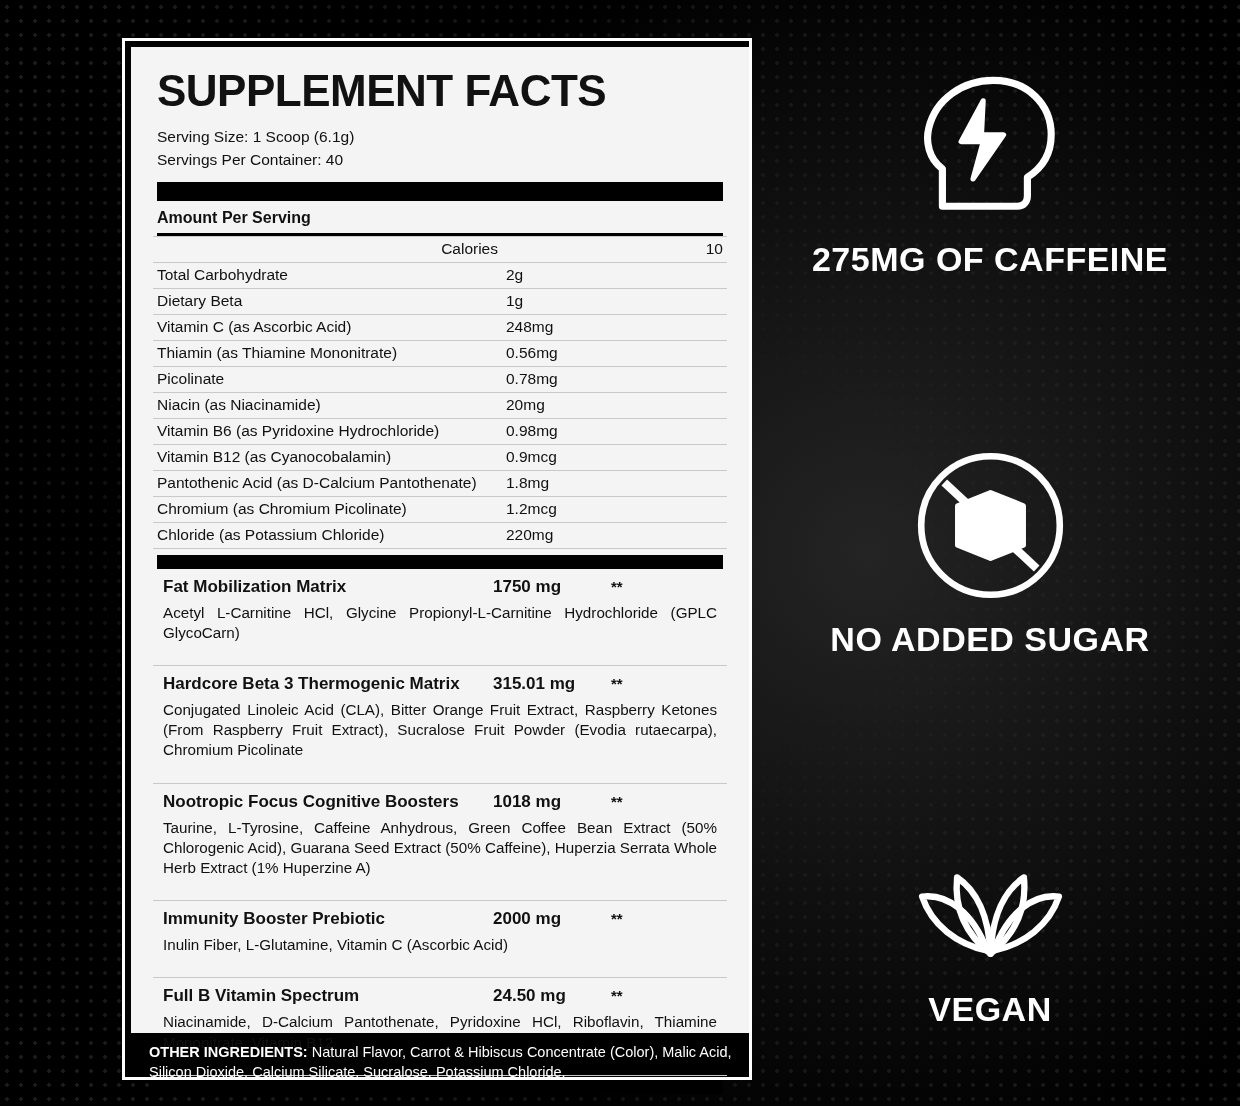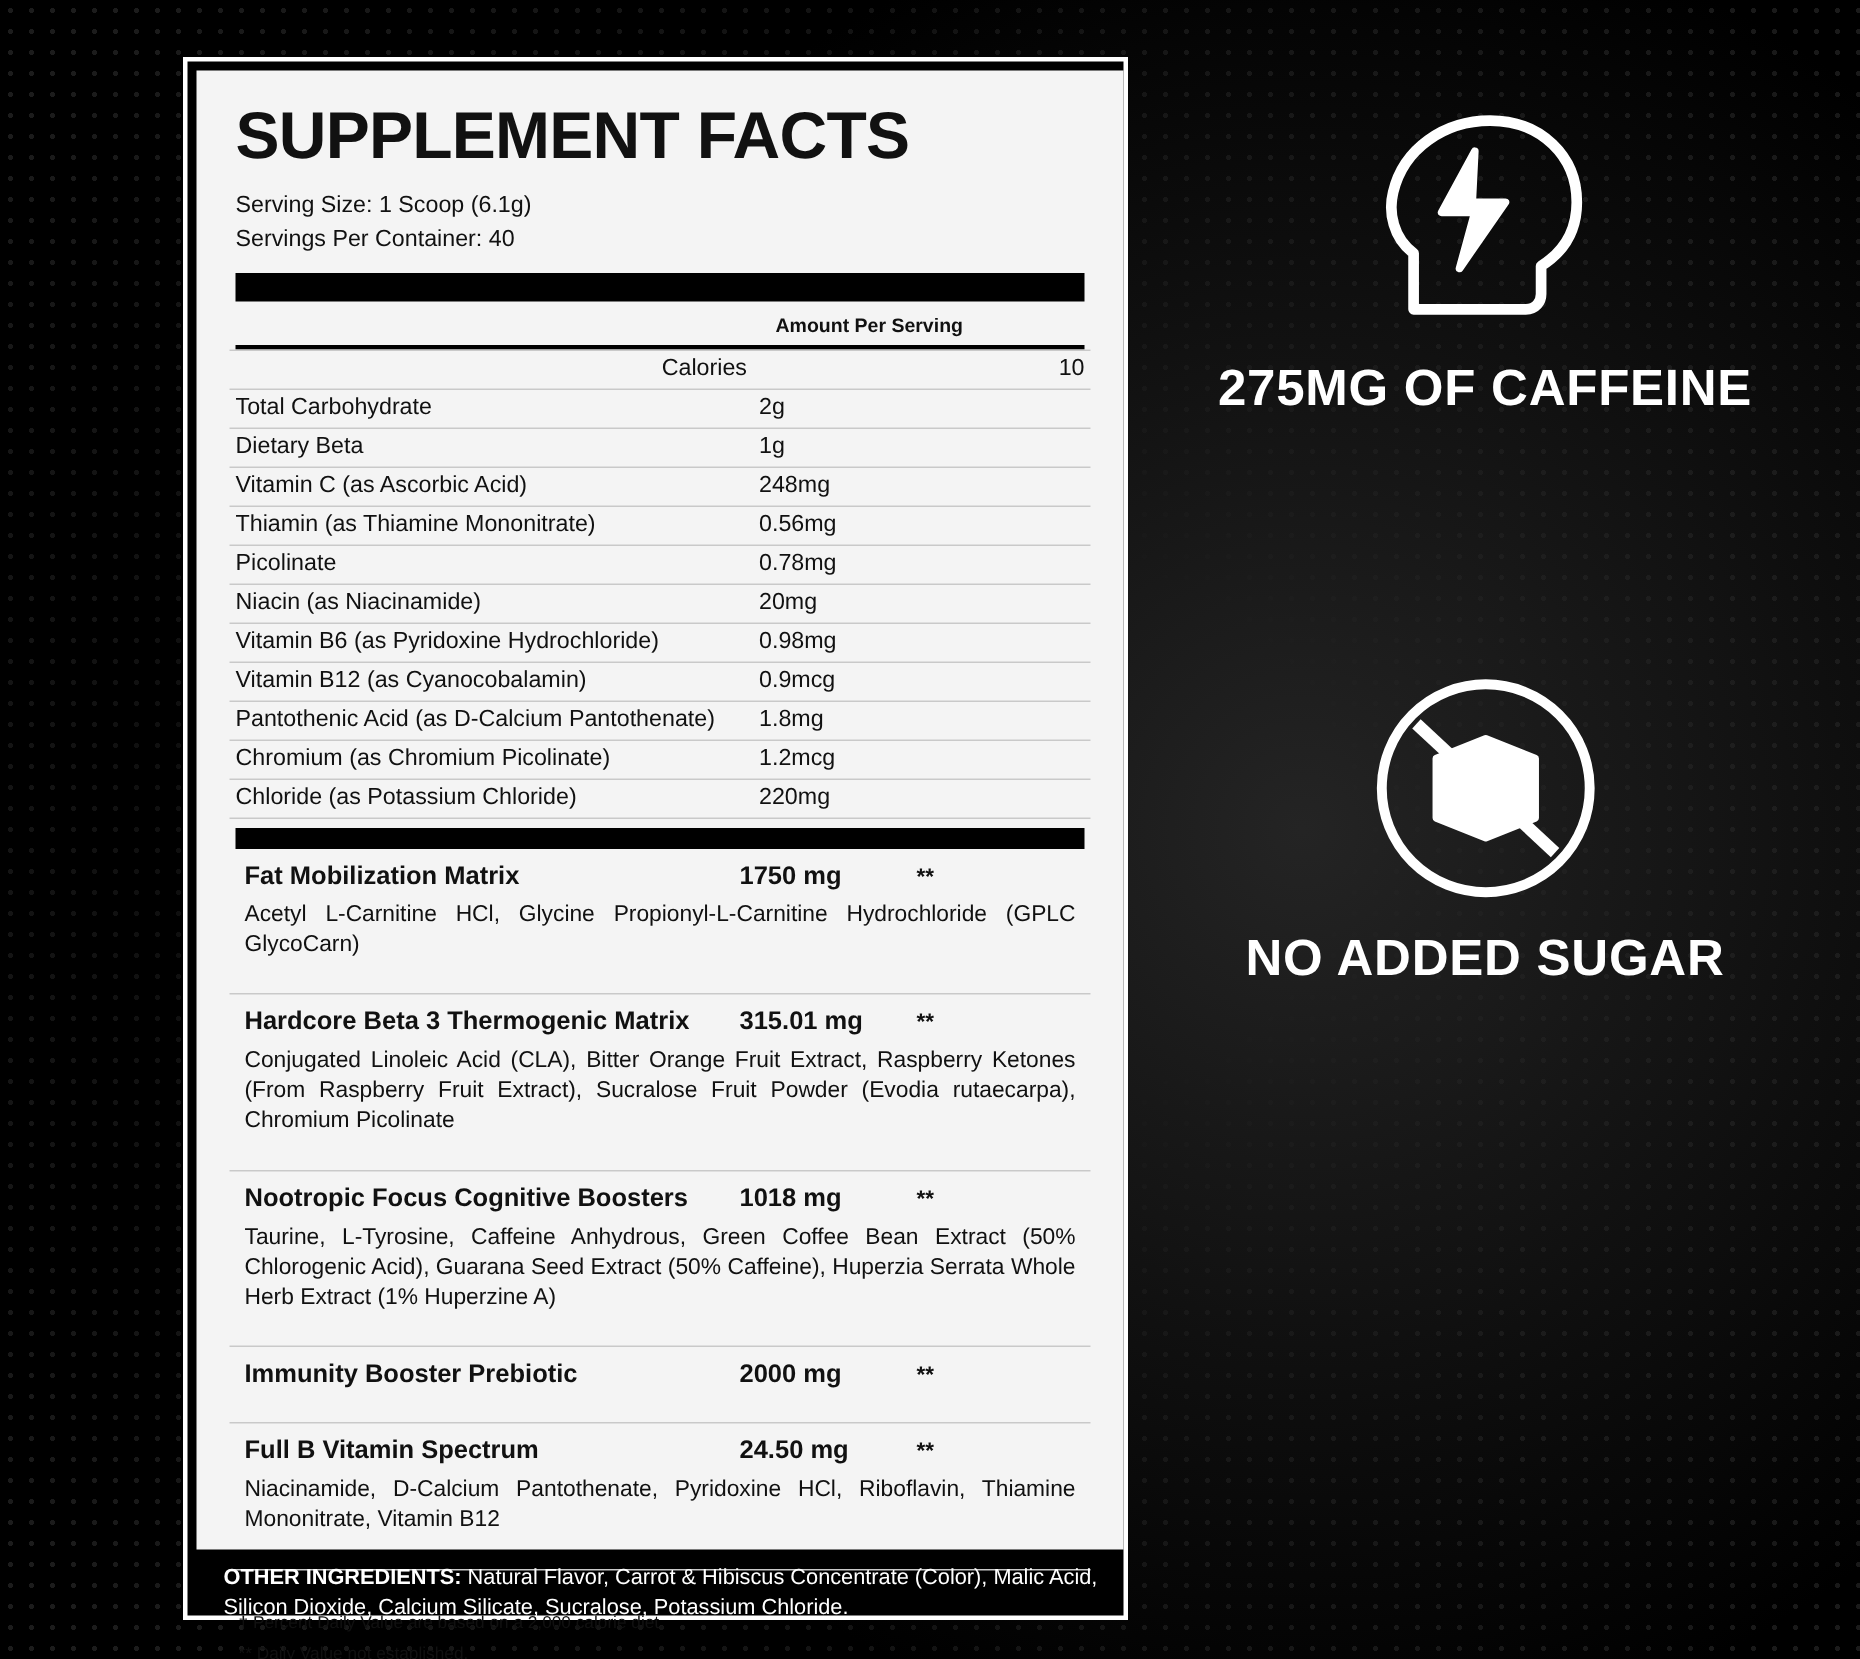--- a/index.html
+++ b/index.html
@@ -61,22 +61,23 @@
     height: 19px; background: #000; margin: 10px 4px 0 4px;
   }
   .bar-thick2 {
     height: 14px; background: #000; margin: 6px 4px 0 4px;
   }
   .bar-thin {
     height: 3px; background: #000; margin: 4px 4px 0 4px;
   }
   .amt-head {
     display: flex; justify-content: flex-start;
-    font-size: 13px; font-weight: bold;
+    font-size: 16px; font-weight: bold;
     padding: 8px 4px 6px 4px;
+    flex-direction: column;
   }
   .amt-head .spacer { width: 360px; }
   table.facts {
     width: 100%;
     border-collapse: collapse;
     font-size: 15.5px;
     margin: 0 0 0 0;
   }
   table.facts td {
     padding: 3.5px 4px;
@@ -241,20 +242,21 @@
         </div>
         <div class="blend-desc">Taurine, L-Tyrosine, Caffeine Anhydrous, Green Coffee Bean Extract (50% Chlorogenic Acid), Guarana Seed Extract (50% Caffeine), Huperzia Serrata Whole Herb Extract (1% Huperzine A)</div>
       </div>
 
       <div class="blend">
         <div class="blend-head">
           <span class="blend-name">Immunity Booster Prebiotic</span>
           <span class="blend-amt">2000 mg</span>
           <span class="blend-star">**</span>
         </div>
+        <div class="blend-desc">Inulin Fiber, L-Glutamine, Vitamin C (Ascorbic Acid)</div>
       </div>
 
       <div class="blend">
         <div class="blend-head">
           <span class="blend-name">Full B Vitamin Spectrum</span>
           <span class="blend-amt">24.50 mg</span>
           <span class="blend-star">**</span>
         </div>
         <div class="blend-desc">Niacinamide, D-Calcium Pantothenate, Pyridoxine HCl, Riboflavin, Thiamine Mononitrate, Vitamin B12</div>
       </div>
@@ -285,13 +287,24 @@
       <svg width="165" height="165" viewBox="0 0 100 100" fill="none" stroke="#ffffff" stroke-width="4" stroke-linejoin="round">
         <circle cx="50" cy="50" r="42"></circle>
         <path d="M30 38 L50 30 L70 38 L70 62 L50 70 L30 62 Z" fill="#ffffff" stroke="#ffffff" stroke-width="3"></path>
         <path d="M22 24 L78 76" stroke="#ffffff" stroke-width="5"></path>
         <path d="M22 24 L78 76" stroke="#000000" stroke-width="0"></path>
       </svg>
     </div>
     <div class="cap">NO ADDED SUGAR</div>
   </div>
 
+  <div class="feature" id="f3">
+    <div class="icon-wrap">
+      <svg width="175" height="150" viewBox="0 0 110 90" fill="none" stroke="#ffffff" stroke-width="4" stroke-linejoin="round" stroke-linecap="round">
+        <path d="M55 82 C40 70 32 54 34 34 C46 42 54 58 55 82 Z"></path>
+        <path d="M53 80 C34 76 18 64 12 46 C28 44 44 56 53 80 Z"></path>
+        <path d="M57 80 C76 76 92 64 98 46 C82 44 66 56 57 80 Z"></path>
+        <path d="M55 82 C70 70 78 54 76 34 C64 42 56 58 55 82 Z"></path>
+      </svg>
+    </div>
+    <div class="cap cap-sm">VEGAN</div>
+  </div>
 </div>
 
 </body></html>

